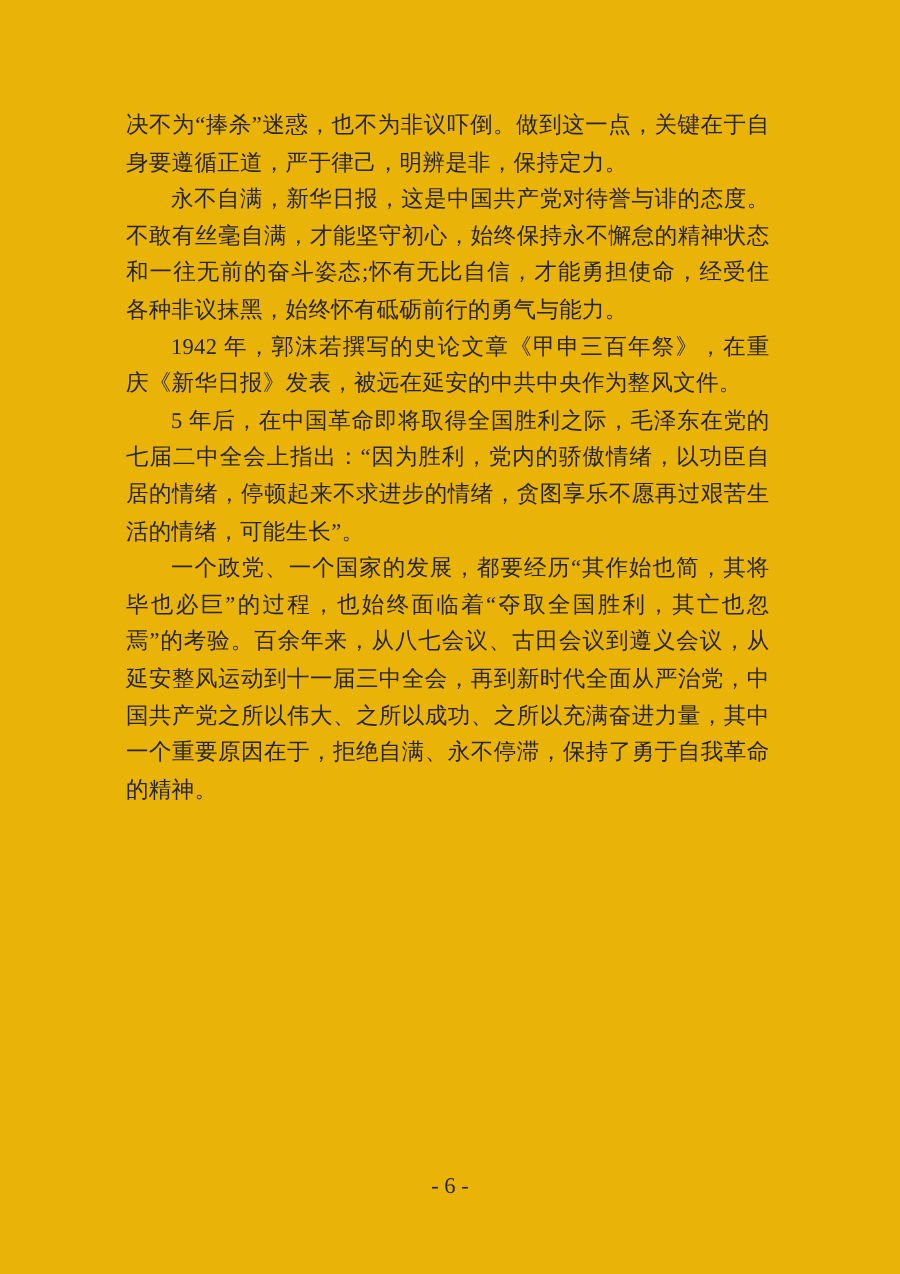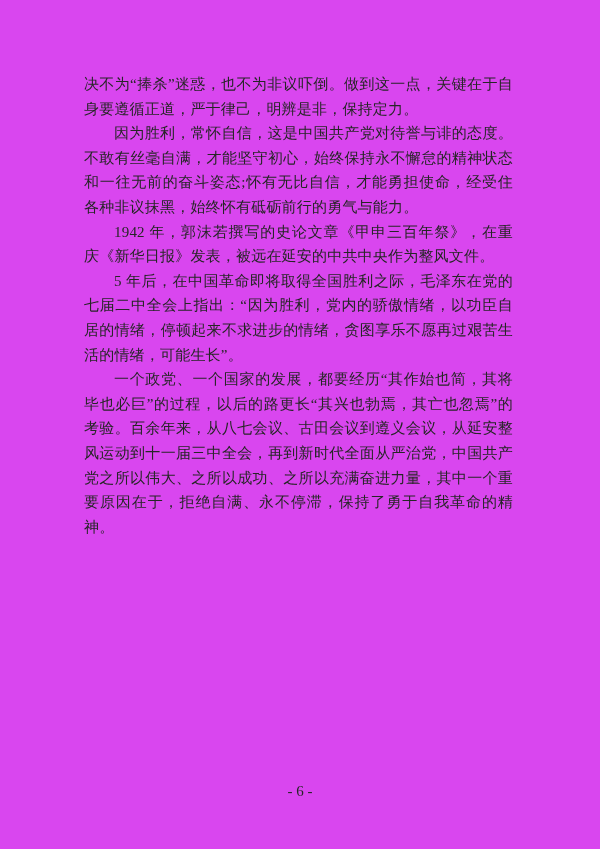--- a/index.html
+++ b/index.html
@@ -4,21 +4,21 @@
 <style>
   html, body {
     margin: 0;
     padding: 0;
     background: #ffffff;
   }
   .page {
     position: relative;
     width: 600px;
     height: 849px;
-    background: #d946ef;
+    background: #eab308;
     overflow: hidden;
     font-family: "Liberation Serif", "DejaVu Serif", serif;
     color: #262626;
   }
   .text-block {
     position: absolute;
     left: 84px;
     top: 72px;
     width: 429px;
     font-size: 15px;
@@ -43,19 +43,19 @@
     font-size: 15px;
     color: #262626;
   }
 </style>
 </head>
 <body>
 
 <div class="page">
   <div class="text-block">
     <p>决不为“捧杀”迷惑，也不为非议吓倒。做到这一点，关键在于自身要遵循正道，严于律己，明辨是非，保持定力。</p>
-    <p class="indent">因为胜利，常怀自信，这是中国共产党对待誉与诽的态度。不敢有丝毫自满，才能坚守初心，始终保持永不懈怠的精神状态和一往无前的奋斗姿态;怀有无比自信，才能勇担使命，经受住各种非议抹黑，始终怀有砥砺前行的勇气与能力。</p>
+    <p class="indent">永不自满，新华日报，这是中国共产党对待誉与诽的态度。不敢有丝毫自满，才能坚守初心，始终保持永不懈怠的精神状态和一往无前的奋斗姿态;怀有无比自信，才能勇担使命，经受住各种非议抹黑，始终怀有砥砺前行的勇气与能力。</p>
     <p class="indent">1942 年，郭沫若撰写的史论文章《甲申三百年祭》，在重庆《新华日报》发表，被远在延安的中共中央作为整风文件。</p>
     <p class="indent">5 年后，在中国革命即将取得全国胜利之际，毛泽东在党的七届二中全会上指出：“因为胜利，党内的骄傲情绪，以功臣自居的情绪，停顿起来不求进步的情绪，贪图享乐不愿再过艰苦生活的情绪，可能生长”。</p>
-    <p class="indent">一个政党、一个国家的发展，都要经历“其作始也简，其将毕也必巨”的过程，以后的路更长“其兴也勃焉，其亡也忽焉”的考验。百余年来，从八七会议、古田会议到遵义会议，从延安整风运动到十一届三中全会，再到新时代全面从严治党，中国共产党之所以伟大、之所以成功、之所以充满奋进力量，其中一个重要原因在于，拒绝自满、永不停滞，保持了勇于自我革命的精神。</p>
+    <p class="indent">一个政党、一个国家的发展，都要经历“其作始也简，其将毕也必巨”的过程，也始终面临着“夺取全国胜利，其亡也忽焉”的考验。百余年来，从八七会议、古田会议到遵义会议，从延安整风运动到十一届三中全会，再到新时代全面从严治党，中国共产党之所以伟大、之所以成功、之所以充满奋进力量，其中一个重要原因在于，拒绝自满、永不停滞，保持了勇于自我革命的精神。</p>
   </div>
   <div class="page-number">- 6 -</div>
 </div>
 
 </body></html>

